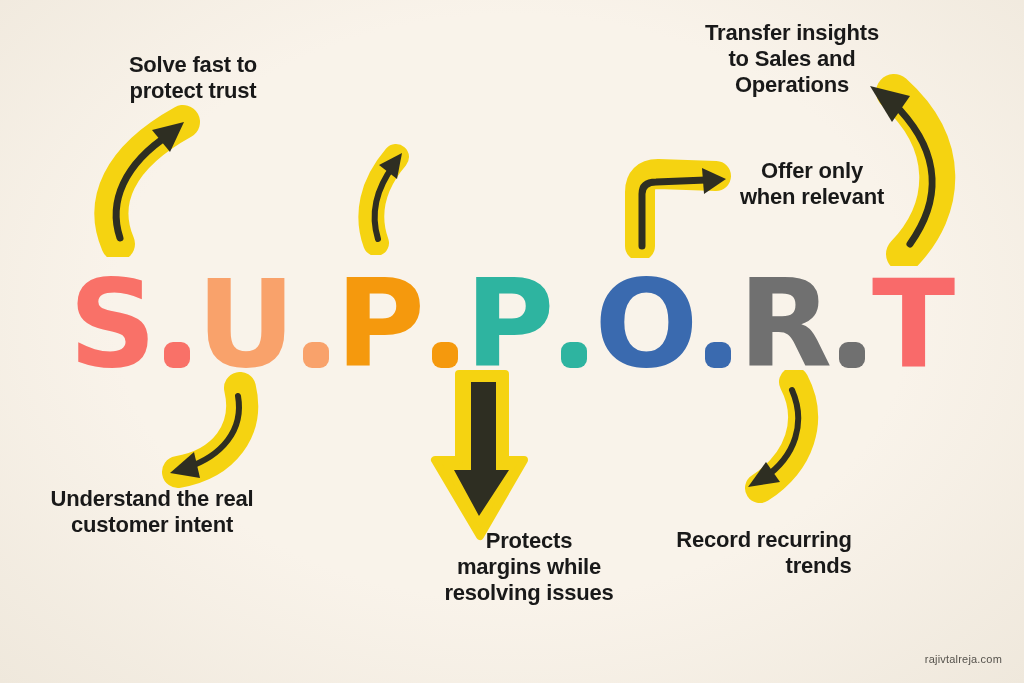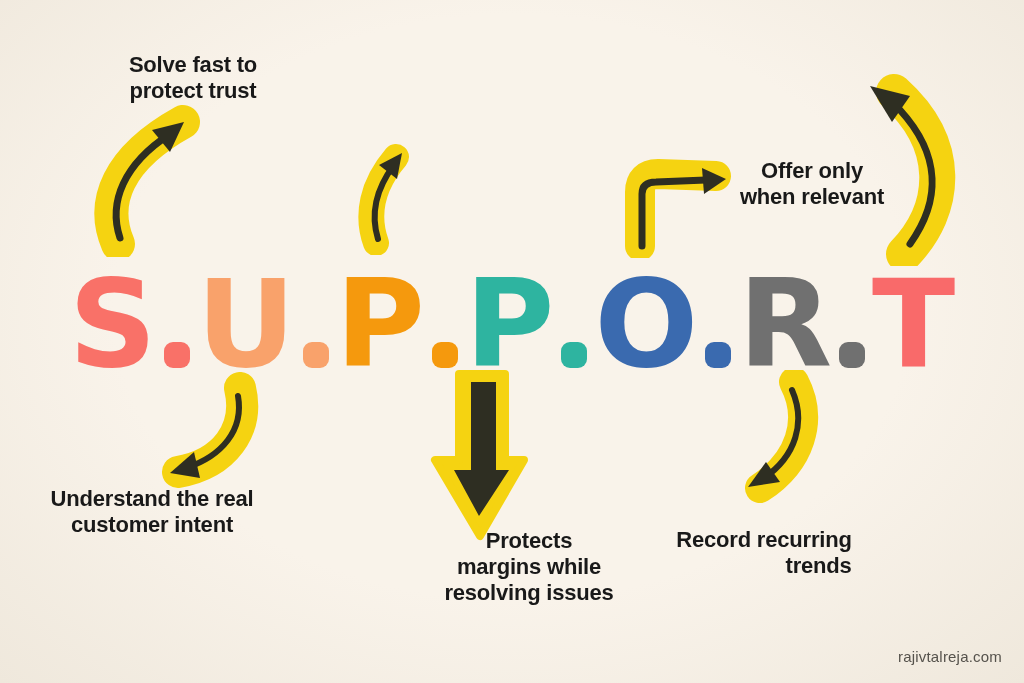--- a/index.html
+++ b/index.html
@@ -15,30 +15,33 @@
   }
   .word{
     position:absolute;left:0;right:0;top:248px;height:135px;
     display:flex;justify-content:center;align-items:flex-end;gap:5px;
     font-family:"DejaVu Sans", sans-serif;font-weight:800;font-size:122px;line-height:0.95;
   }
   .letter{display:block;}
   .dot{display:block;width:26px;height:26px;border-radius:9px;margin:0 2px 15px 2px;}
   .arrow{position:absolute;}
   .watermark{
-    position:absolute;right:22px;bottom:18px;font-size:15px;color:#55524c;letter-spacing:0.2px;
+    position:absolute;right:22px;bottom:18px;font-size:11px;color:#55524c;letter-spacing:0.2px;
   }
 </style>
 </head>
 <body>
 
 <div class="canvas">
 
   <div class="label" style="left:193px;top:52px;">Solve fast to
 protect trust</div>
+  <div class="label" style="left:792px;top:20px;">Transfer insights
+to Sales and
+Operations</div>
   <div class="label" style="left:812px;top:158px;">Offer only
 when relevant</div>
   <div class="label" style="left:152px;top:486px;">Understand the real
 customer intent</div>
   <div class="label" style="left:483px;top:528px;margin-left:46px;">Protects
 margins while
 resolving issues</div>
   <div class="label" style="left:764px;top:527px;text-align:right;">Record recurring
 trends</div>
 

